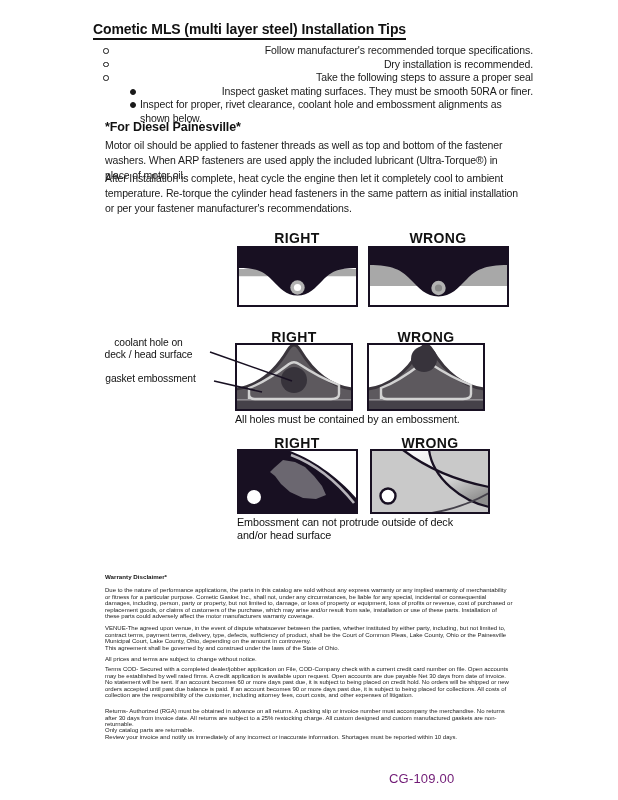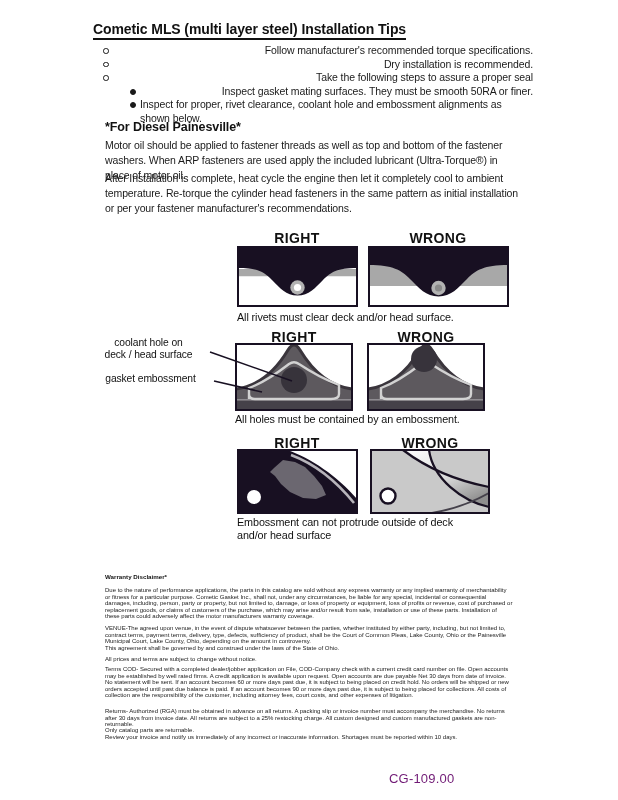--- a/index.html
+++ b/index.html
@@ -79,21 +79,20 @@
   <svg class="abs" style="left:368px;top:246px;" width="141" height="61" viewBox="0 0 141 61">
     <rect x="1" y="1" width="139" height="59" fill="#ffffff"></rect>
     <rect x="1" y="19" width="139" height="21" fill="#a8a8a8"></rect>
     <rect x="1" y="40" width="139" height="20" fill="#ffffff"></rect>
     <path d="M1,1 H140 V19 C116,19 108,24 99,33 C90,42 83,50.5 70.5,50.5 C58,50.5 51,42 42,33 C33,24 25,19 1,19 Z" fill="#181022"></path>
     <circle cx="70.5" cy="42" r="7.2" fill="#b3b3b3"></circle>
     <circle cx="70.5" cy="42" r="3.6" fill="#8a8a8a"></circle>
     <rect x="1" y="1" width="139" height="59" fill="none" stroke="#181022" stroke-width="2"></rect>
   </svg>
 
-  <div class="abs caption" style="left:237px;top:311px;">All rivets must clear deck and/or head surface.</div>
 
   <div class="abs dlabel" style="left:248px;top:329px;">RIGHT</div>
   <div class="abs dlabel" style="left:380px;top:329px;">WRONG</div>
 
   <div class="abs ann" style="left:88px;top:337px;width:121px;">
     <div>coolant hole on</div>
     <div>deck / head surface</div>
   </div>
   <div class="abs ann" style="left:88px;top:373px;width:125px;">gasket embossment</div>
 

